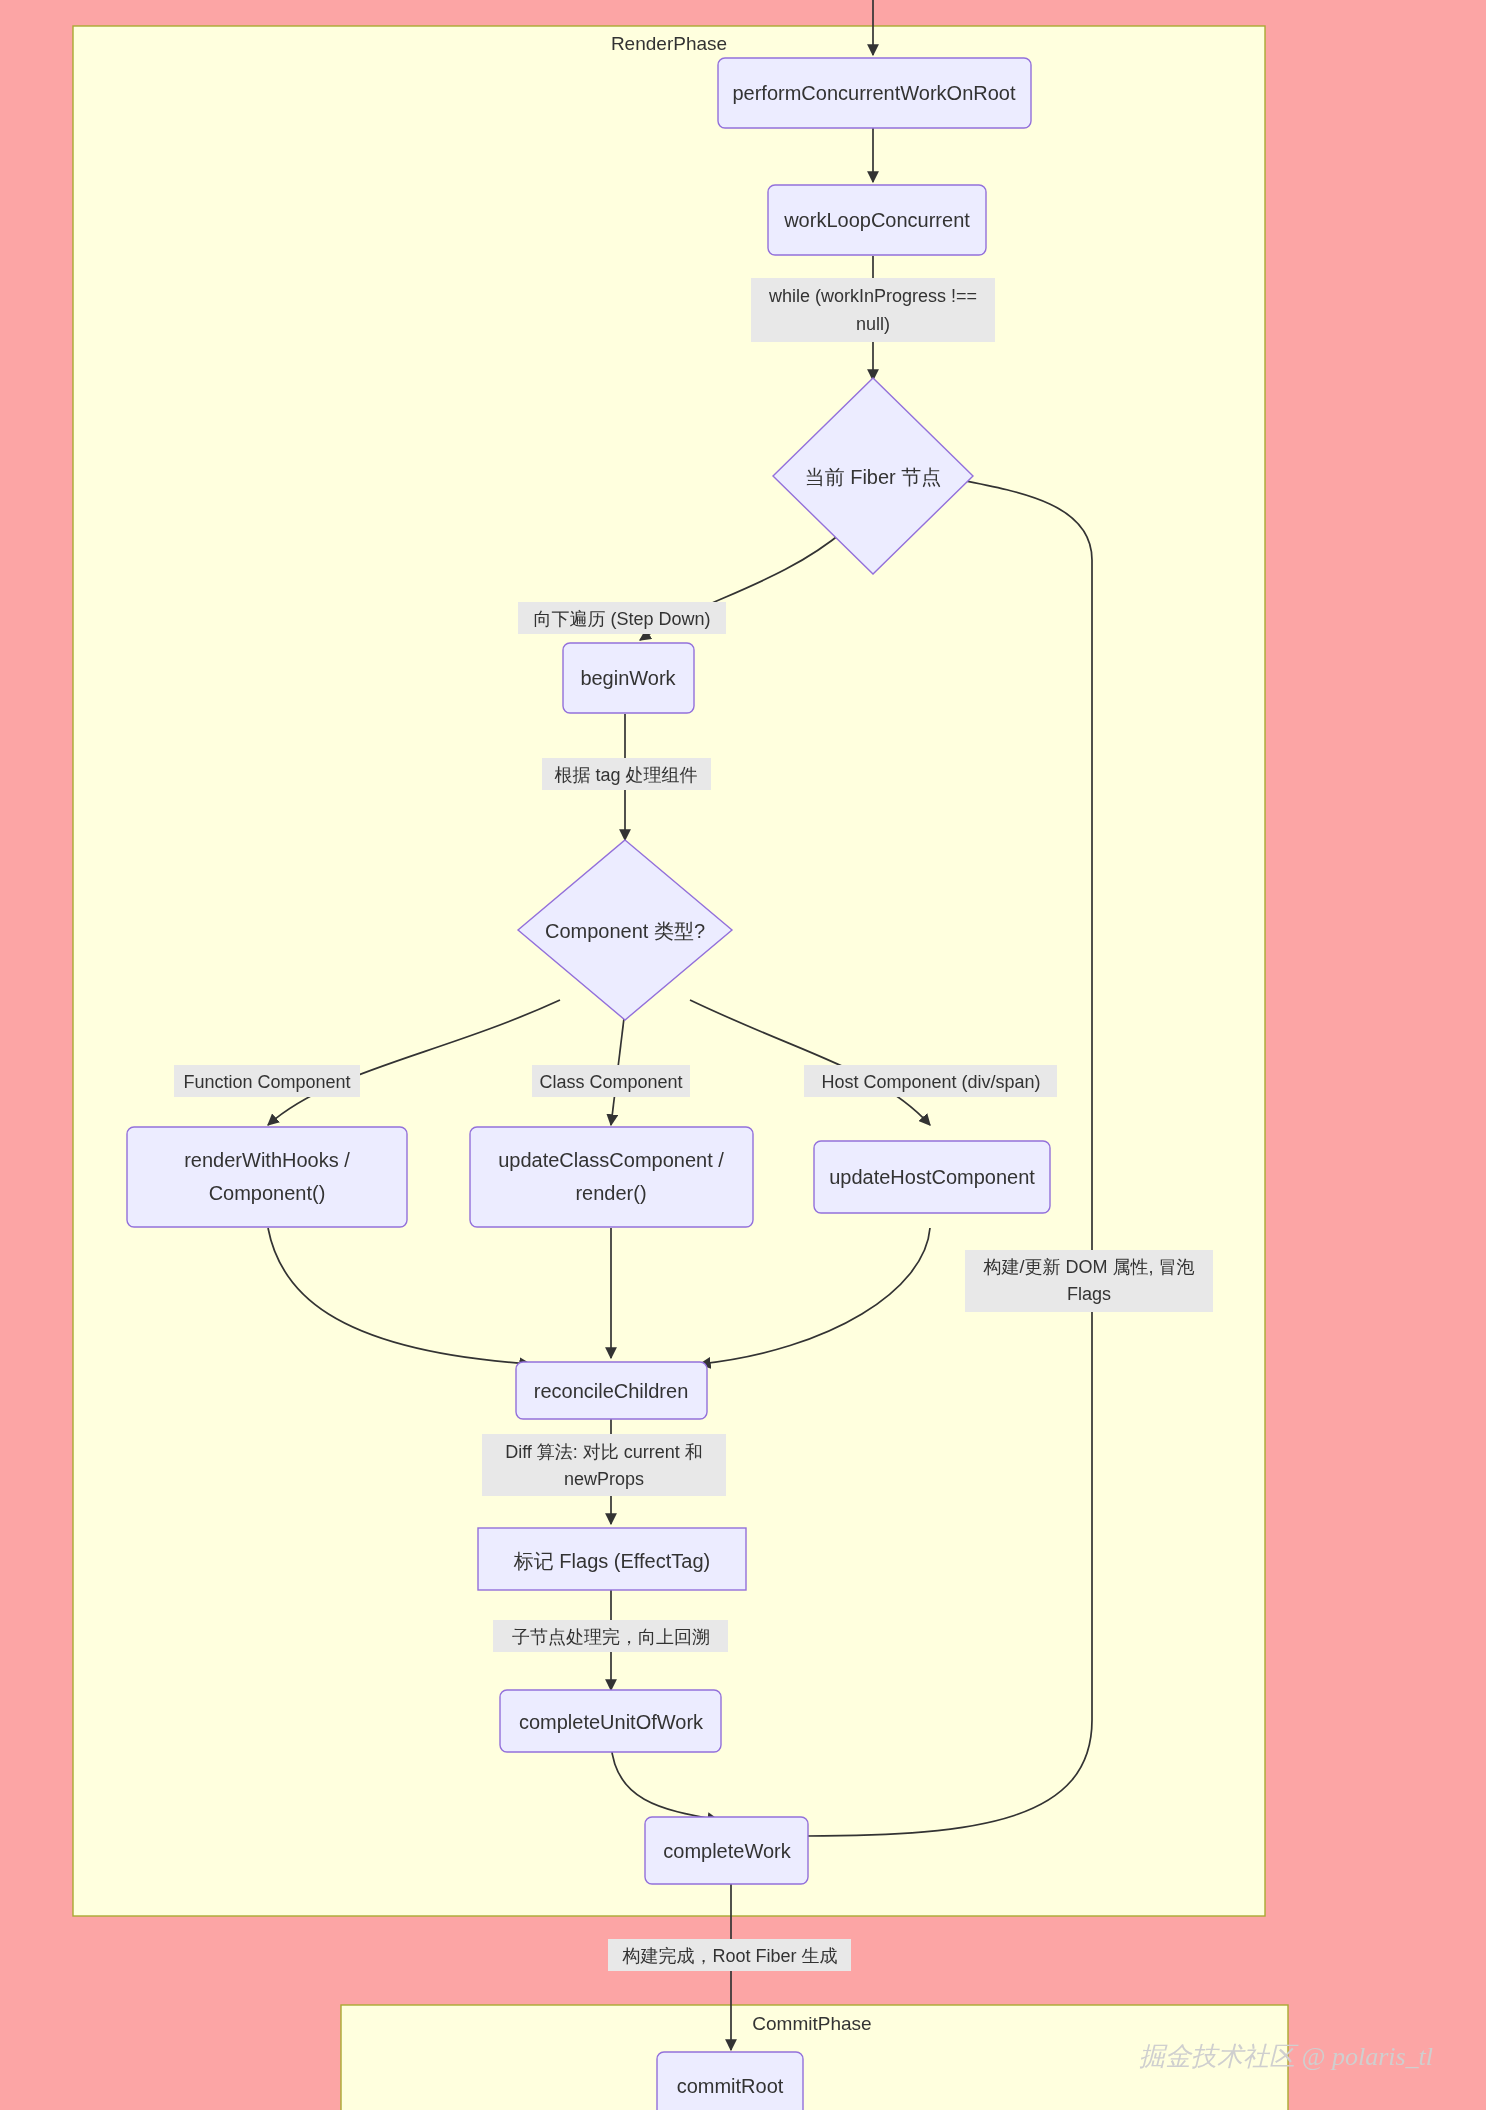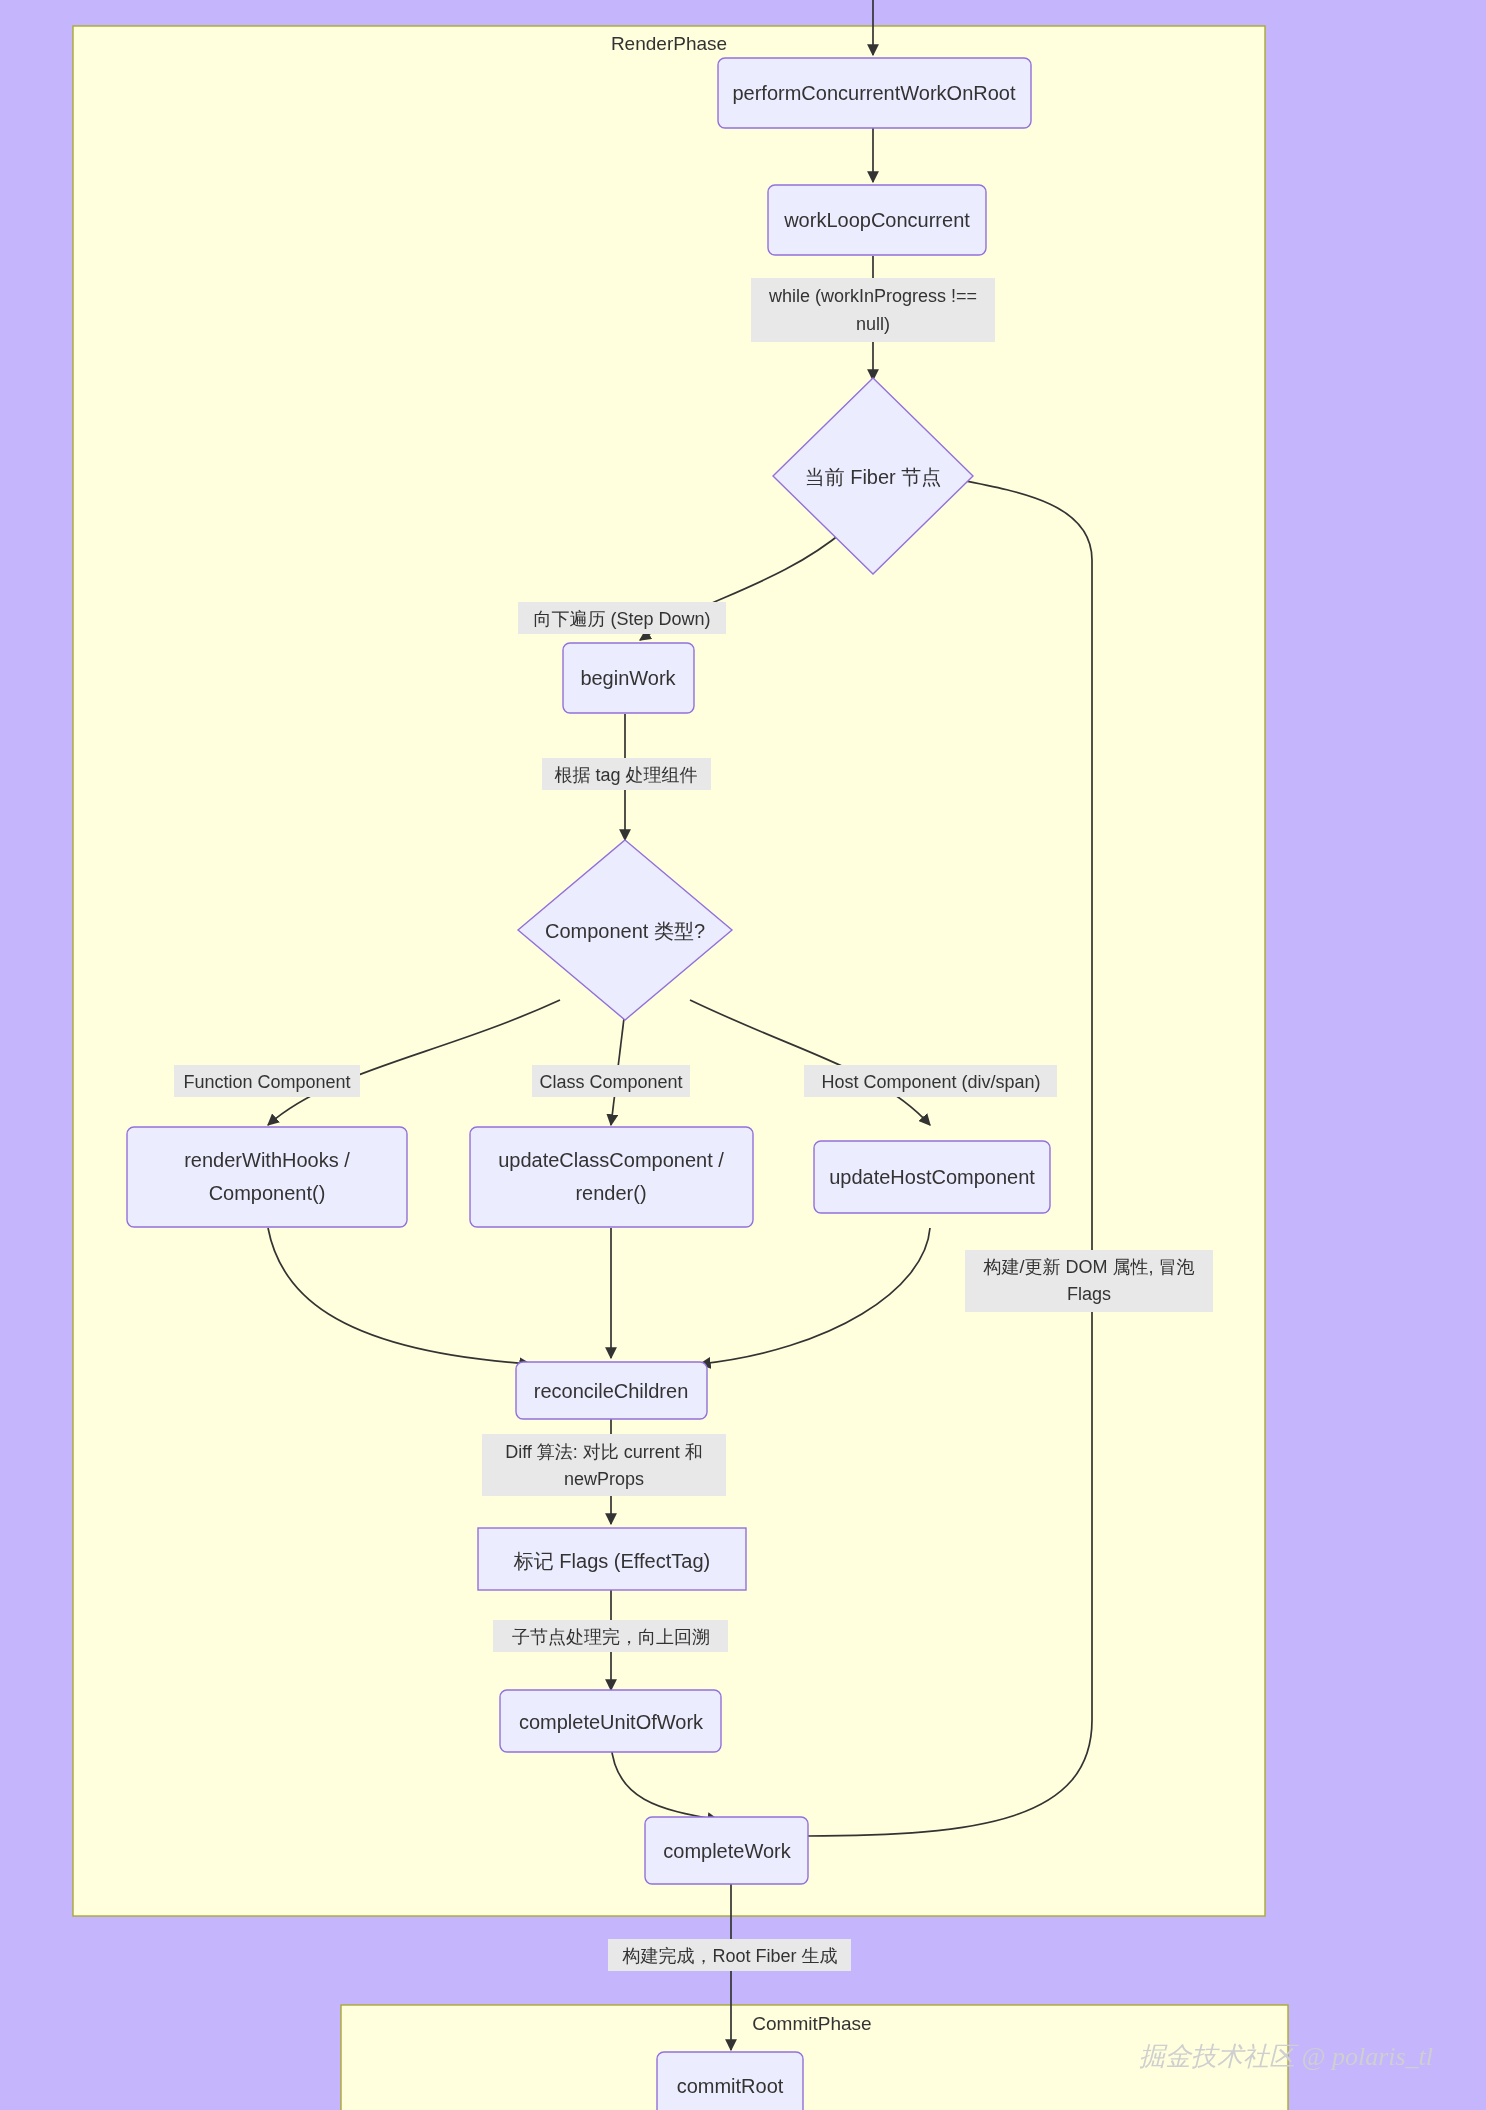--- a/index.html
+++ b/index.html
@@ -1,18 +1,18 @@
 <!DOCTYPE html>
 <html><head>
 <meta charset="utf-8">
 <style>
   html,body{margin:0;padding:0;background:#ffffff;}
   body{width:1486px;height:2110px;overflow:hidden;
        font-family:"Liberation Sans","DejaVu Sans",sans-serif;}
-  #stage{position:relative;width:1486px;height:2110px;background:#c4b5fd;}
+  #stage{position:relative;width:1486px;height:2110px;background:#fca5a5;}
   svg#flow{position:absolute;inset:0;width:1486px;height:2110px;display:block;}
   .sg-rect{fill:#ffffde;stroke:#aaaa33;stroke-width:1.4;}
   .sg-title{font-size:19px;fill:#333333;text-anchor:middle;
             font-family:"Liberation Sans","DejaVu Sans",sans-serif;}
   .node-rect{fill:#ececff;stroke:#9370db;stroke-width:1.4;}
   .node-rect.sharp{rx:0;ry:0;}
   .node-diamond{fill:#ececff;stroke:#9370db;stroke-width:1.4;}
   .node-text{font-size:20px;fill:#333333;text-anchor:middle;
              font-family:"Liberation Sans","DejaVu Sans",sans-serif;}
   .edge{fill:none;stroke:#333333;stroke-width:1.7;}

